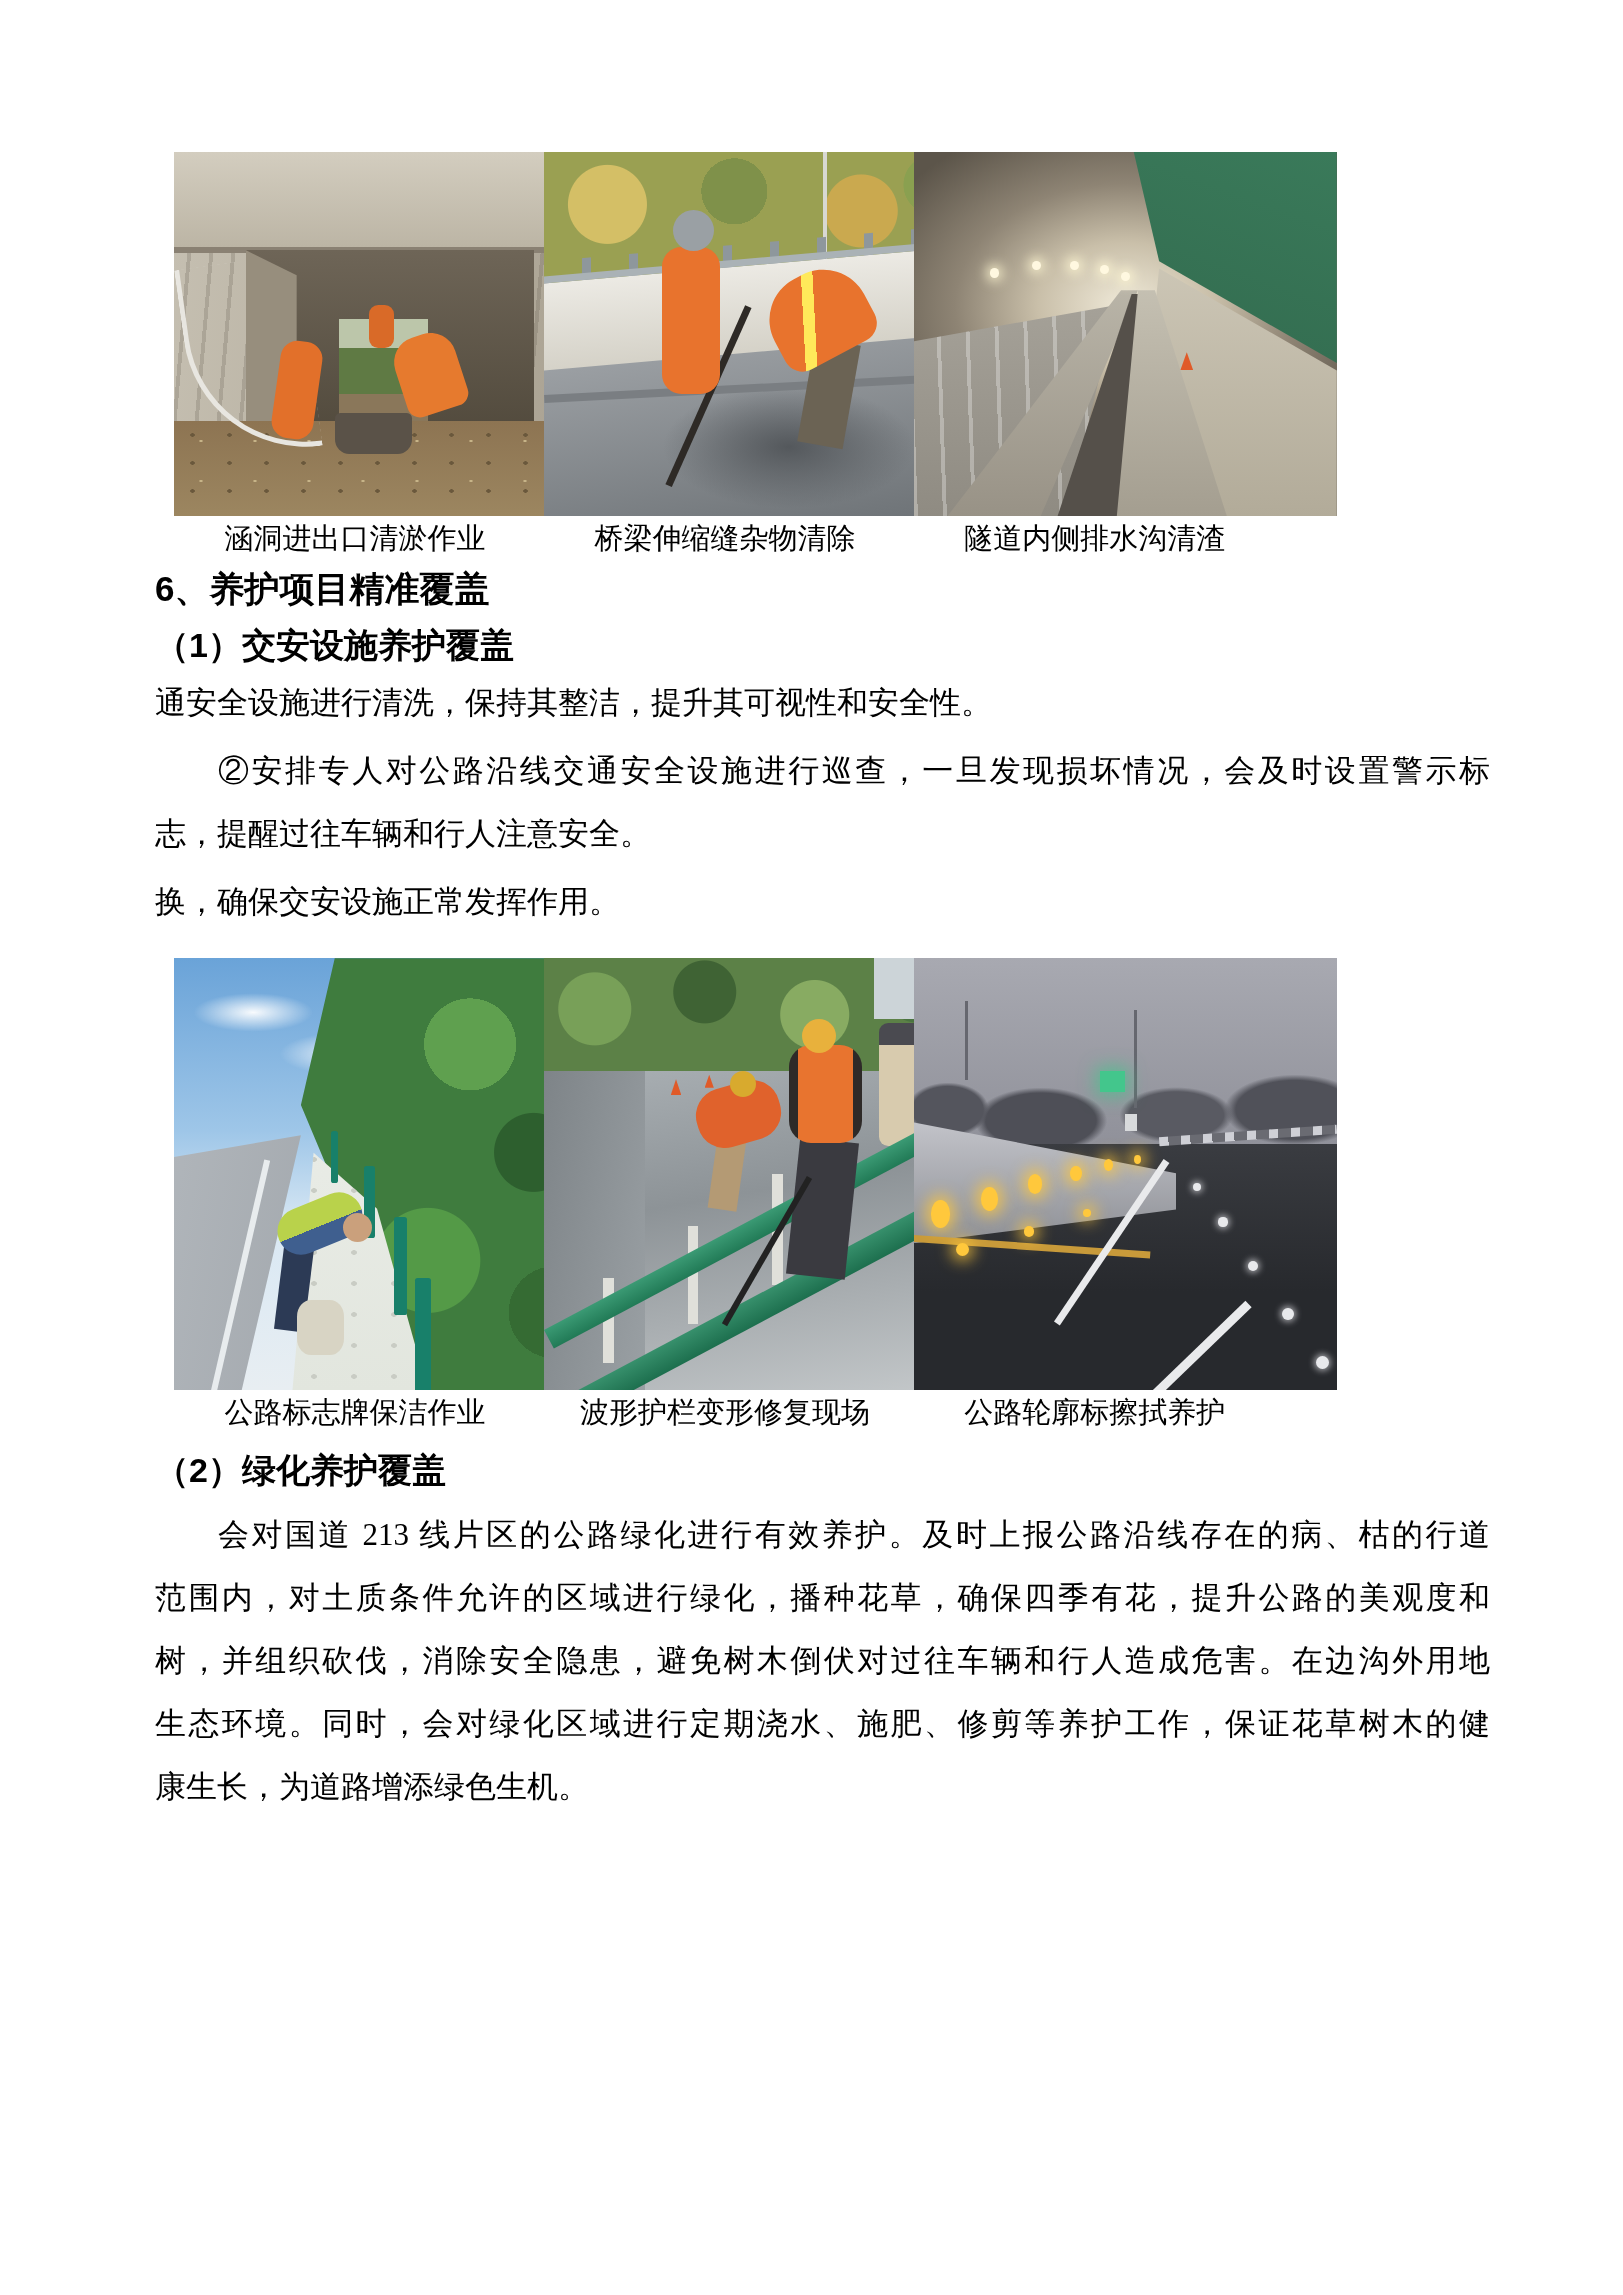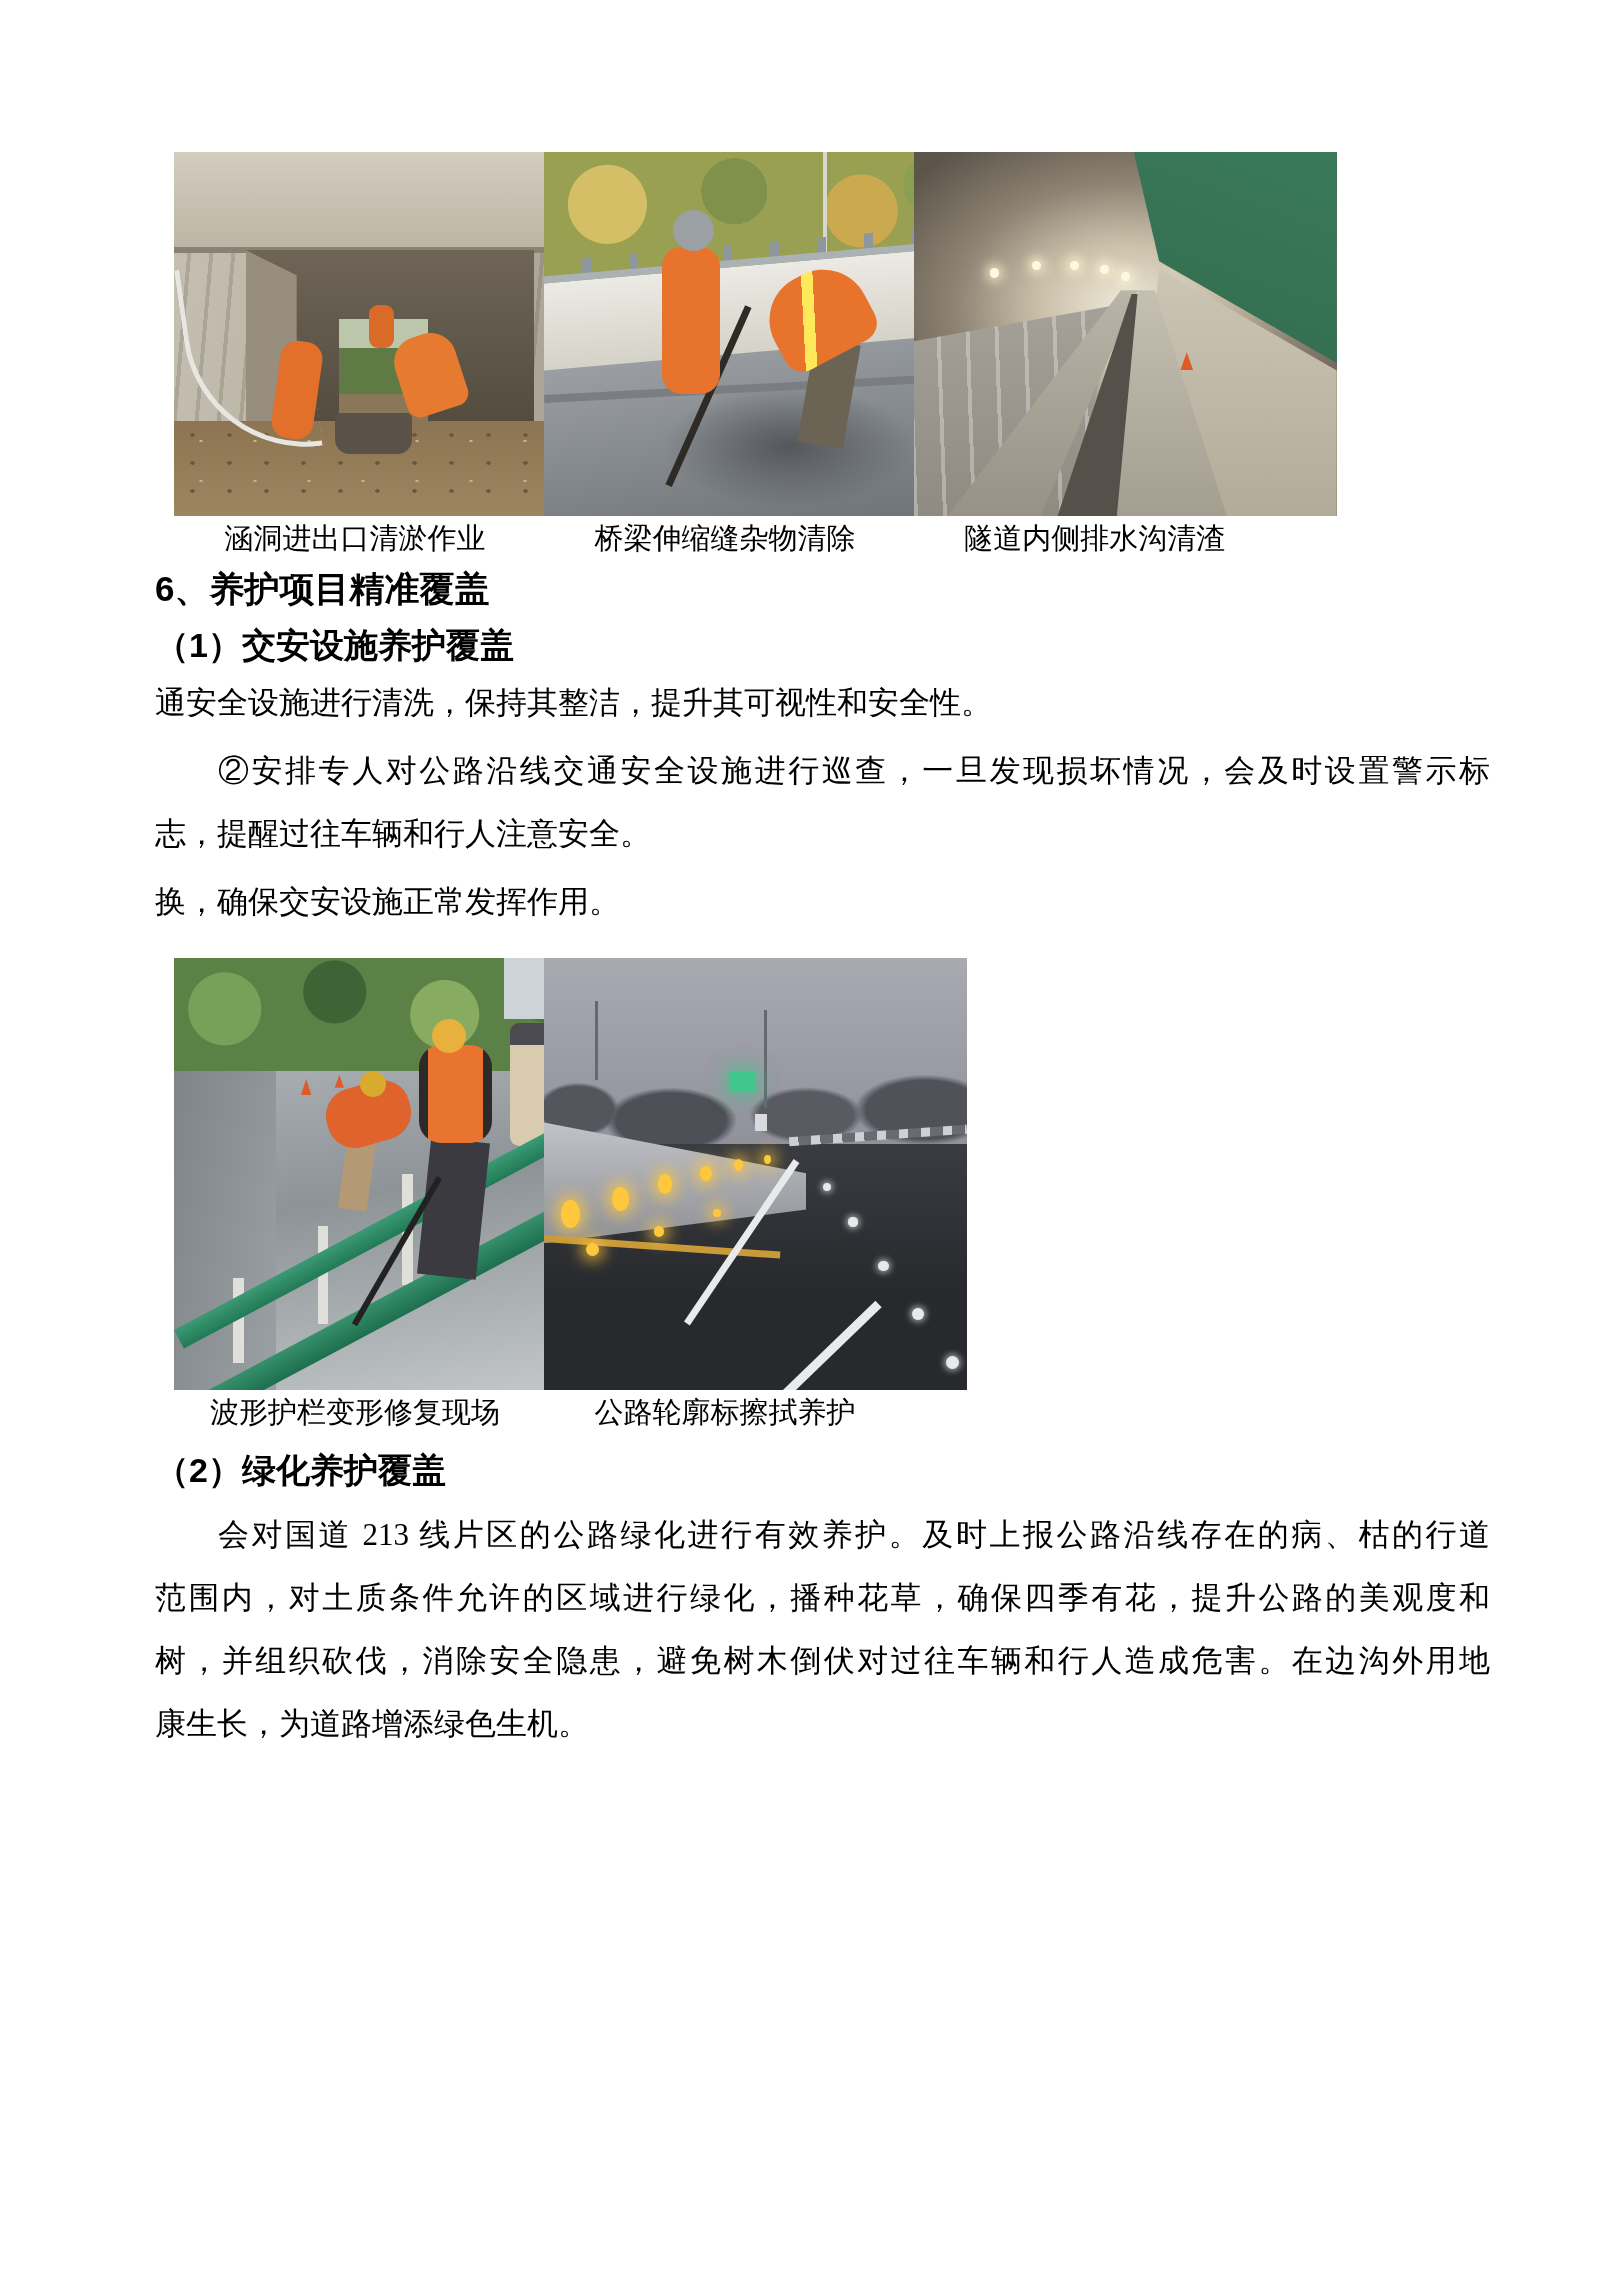--- a/index.html
+++ b/index.html
@@ -207,20 +207,39 @@
   </div>
   <div class="para">
     <div class="ln fill indent">②安排专人对公路沿线交通安全设施进行巡查，一旦发现损坏情况，会及时设置警示标</div>
     <div class="ln">志，提醒过往车辆和行人注意安全。</div>
   </div>
   <div class="para">
     <div class="ln">换，确保交安设施正常发挥作用。</div>
   </div>
 
   <div class="photo-row row2">
+    <figure>
+      <div class="photo">
+        <div class="s-sky"></div>
+        <div class="s-clouds"></div>
+        <div class="s-trees"></div>
+        <div class="s-road"></div>
+        <div class="s-roadline"></div>
+        <div class="s-snow"></div>
+        <div class="s-post" style="left:37%;top:40%;width:7.9px;height:52px;"></div>
+        <div class="s-post" style="left:45%;top:48%;width:10.5px;height:72px;"></div>
+        <div class="s-post" style="left:52%;top:60%;width:13px;height:98px;"></div>
+        <div class="s-post" style="left:57%;top:74%;width:15.7px;height:118px;"></div>
+        <div class="s-wlegs"></div>
+        <div class="s-wtorso"></div>
+        <div class="s-whead"></div>
+        <div class="s-sack"></div>
+      </div>
+      <figcaption>公路标志牌保洁作业</figcaption>
+    </figure>
 
     <figure>
       <div class="photo">
         <div class="g-road"></div>
         <div class="g-median"></div>
         <div class="g-trees"></div>
         <div class="g-sky"></div>
         <div class="g-cone" style="left:30%;top:28%;width:10.5px;height:15.7px;"></div>
         <div class="g-cone" style="left:38%;top:27%;width:9.2px;height:13px;"></div>
         <div class="g-cone" style="left:45%;top:27%;width:7.9px;height:11.8px;"></div>
@@ -273,17 +292,18 @@
       <figcaption>公路轮廓标擦拭养护</figcaption>
     </figure>
   </div>
 
   <div class="h-sub second">（2）绿化养护覆盖</div>
 
   <div class="para p4">
     <div class="ln fill indent">会对国道 213 线片区的公路绿化进行有效养护。及时上报公路沿线存在的病、枯的行道</div>
     <div class="ln fill">范围内，对土质条件允许的区域进行绿化，播种花草，确保四季有花，提升公路的美观度和</div>
     <div class="ln fill">树，并组织砍伐，消除安全隐患，避免树木倒伏对过往车辆和行人造成危害。在边沟外用地</div>
+    <div class="ln fill">生态环境。同时，会对绿化区域进行定期浇水、施肥、修剪等养护工作，保证花草树木的健</div>
     <div class="ln">康生长，为道路增添绿色生机。</div>
   </div>
 
 </div>
 
 
 </body></html>

